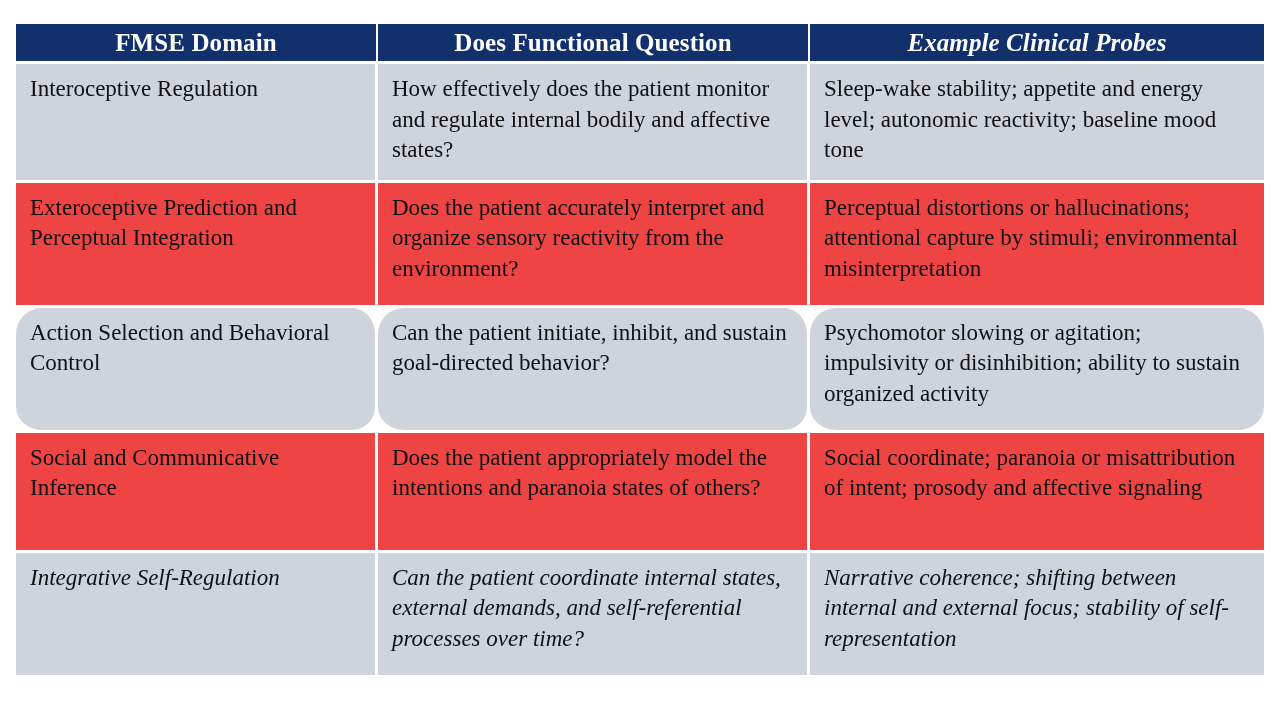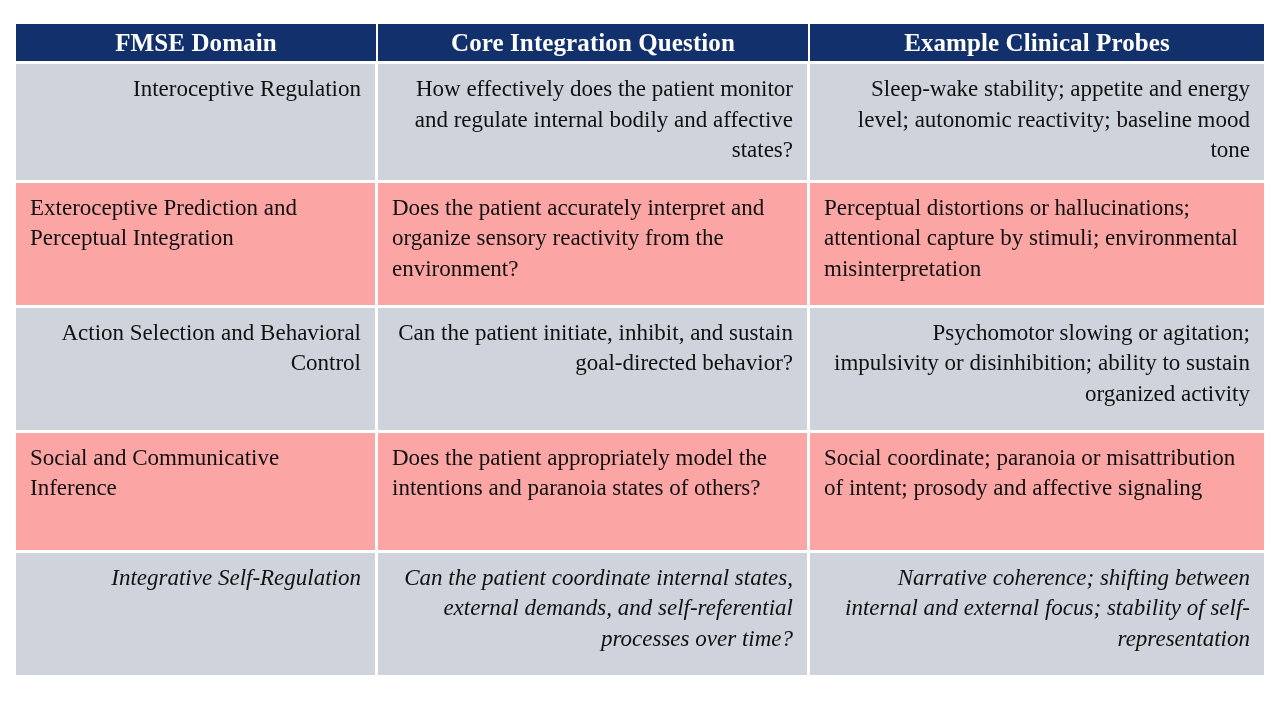--- a/index.html
+++ b/index.html
@@ -45,62 +45,62 @@
     font-weight: bold;
     text-align: center;
     vertical-align: middle;
     height: 40px;
     padding: 4px 8px;
     letter-spacing: 0.1px;
     border-right: 2px solid #ffffff;
     border-bottom: 3px solid #ffffff;
     white-space: nowrap;
   }
-  thead th:last-child { border-right: none; }
+  thead th:last-child { border-right: none; font-style: italic; }
 
   
   tbody td {
     font-size: 23px;
     line-height: 1.33;
     color: #111111;
     vertical-align: top;
     padding: 10px 14px 14px 14px;
     border-right: 3px solid #ffffff;
     border-bottom: 3px solid #ffffff;
     word-wrap: break-word;
   }
   tbody td:last-child { border-right: none; }
   tbody tr:last-child td { border-bottom: none; font-style: italic; }
 
-  tbody tr.band-dark  td { background: #CED3DC; text-align: right; }
-  tbody tr.band-light td { background: #fca5a5; }
+  tbody tr.band-dark  td { background: #CED3DC; }
+  tbody tr.band-light td { background: #ef4444; }
 
   tbody tr.r1 td { height: 117px; }
   tbody tr.r2 td { height: 125px; }
-  tbody tr.r3 td { height: 125px; }
+  tbody tr.r3 td { height: 125px; border-radius: 26px; }
   tbody tr.r4 td { height: 120px; }
   tbody tr.r5 td { height: 122px; }
 
   .cell-text { display: block; }
 </style>
 </head>
 <body>
 
 <div class="slide">
   <div class="table-wrap">
     <table class="fmse-table">
       <colgroup>
         <col class="col-domain">
         <col class="col-question">
         <col class="col-probes">
       </colgroup>
       <thead>
         <tr>
           <th>FMSE Domain</th>
-          <th>Core Integration Question</th>
+          <th>Does Functional Question</th>
           <th>Example Clinical Probes</th>
         </tr>
       </thead>
       <tbody>
 
         <tr class="band-dark r1">
           <td>
             <span class="cell-text">Interoceptive Regulation</span>
           </td>
           <td>

